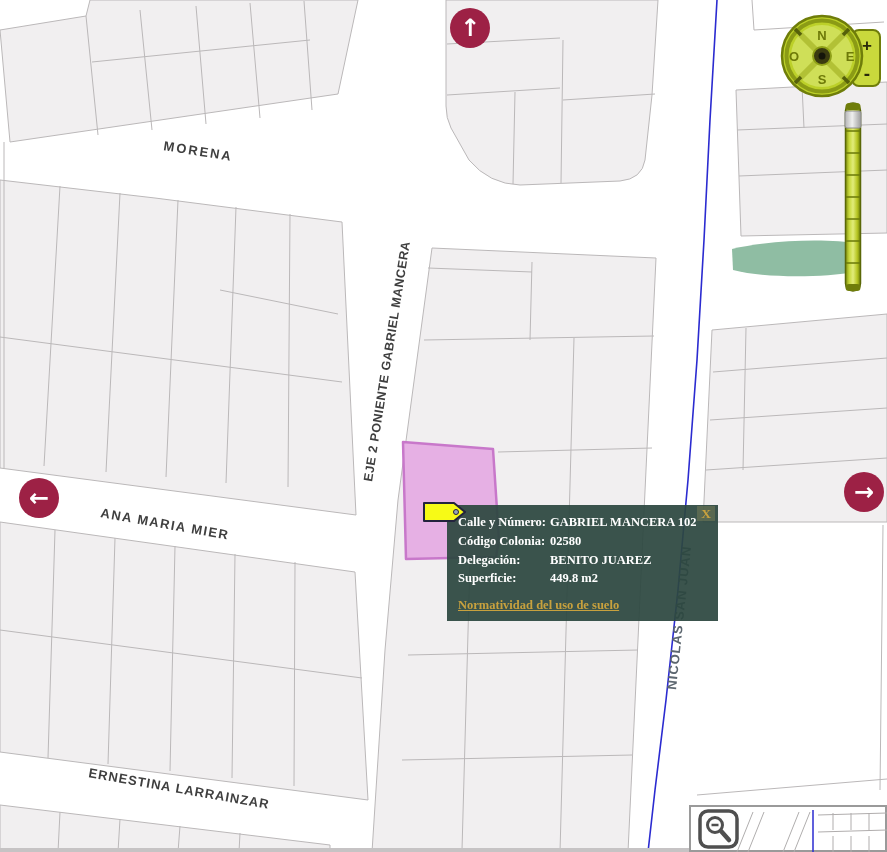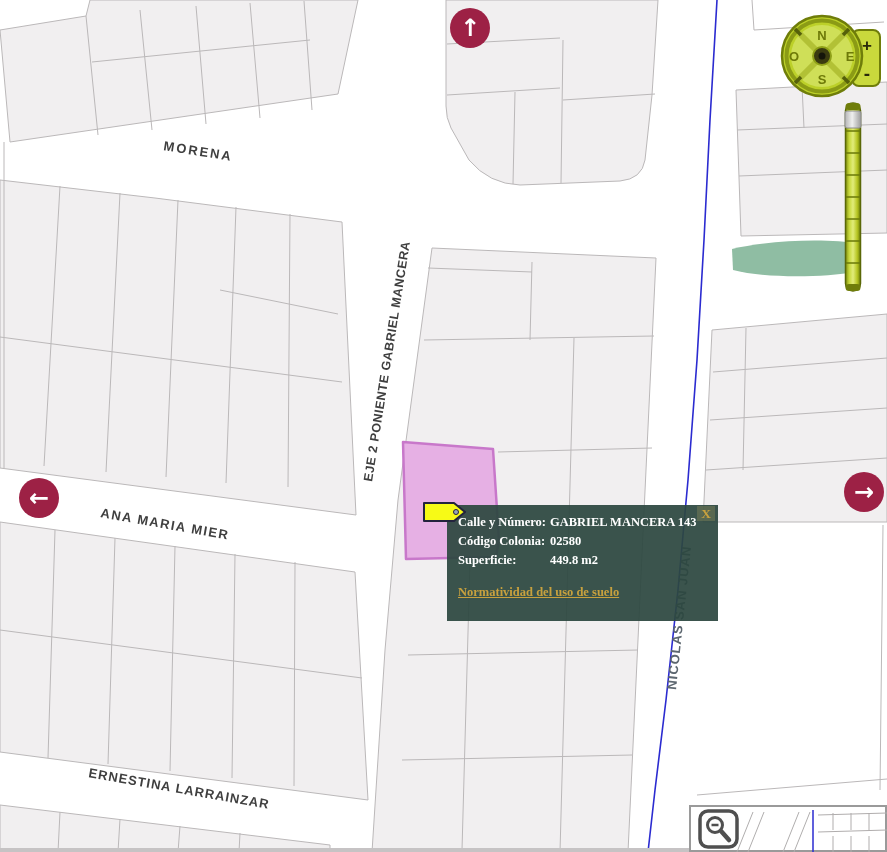--- a/index.html
+++ b/index.html
@@ -12,21 +12,21 @@
            background:#9d2145;color:#fff;display:flex;align-items:center;justify-content:center;
            cursor:pointer;z-index:10;}
   .pan-btn span{font-family:"DejaVu Sans",sans-serif;font-size:24px;font-weight:bold;line-height:1;}
 
   
   .popup{position:absolute;left:447px;top:505px;width:271px;height:116px;box-sizing:border-box;
          background:rgba(44,71,63,0.93);color:#ffffff;z-index:20;
          font-family:"Liberation Serif",serif;font-weight:bold;font-size:12.5px;
          padding:8px 10px 6px 11px;}
   .prow{display:grid;grid-template-columns:92px 1fr;line-height:18.8px;white-space:nowrap;}
-  .plink{display:inline-block;margin-top:14px;color:#c8a13e;text-decoration:underline;
+  .plink{display:inline-block;margin-top:8px;color:#c8a13e;text-decoration:underline;
          cursor:pointer;line-height:18px;}
   .pclose{position:absolute;top:1px;right:3px;color:#c8a13e;font-size:13.5px;line-height:15px;
           padding:0 4px;background:rgba(200,180,100,0.22);cursor:pointer;}
 
   .tagmark{position:absolute;left:415px;top:495px;z-index:30;}
 </style>
 </head>
 <body>
 
 <div class="stage">
@@ -158,25 +158,29 @@
     <span>←</span>
   </div>
   <div class="pan-btn" style="left:844px;top:472px;">
     <span>→</span>
   </div>
 
   <div class="popup">
     <div class="pclose">X</div>
     <div class="prow">
       <span>Calle y Número:</span>
-      <span>GABRIEL MANCERA 143</span>
+      <span>GABRIEL MANCERA 102</span>
     </div>
     <div class="prow">
       <span>Código Colonia:</span>
       <span>02580</span>
+    </div>
+    <div class="prow">
+      <span>Delegación:</span>
+      <span>BENITO JUAREZ</span>
     </div>
     <div class="prow">
       <span>Superficie:</span>
       <span>449.8 m2</span>
     </div>
     <a class="plink">Normatividad del uso de suelo</a>
   </div>
 
   <svg class="tagmark" width="60" height="34" viewBox="0 0 60 34">
     <polygon points="9,8 39,8 50,17 39,26 9,26" fill="#f7fa16" stroke="#23233d" stroke-width="2" stroke-linejoin="round"></polygon>

